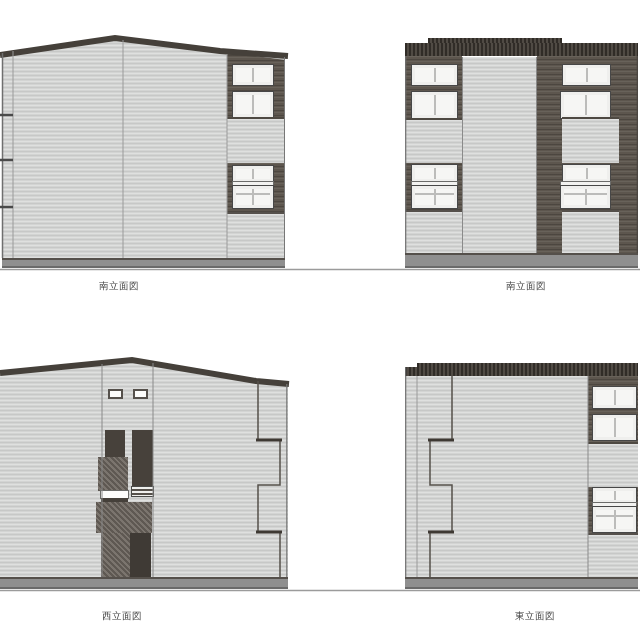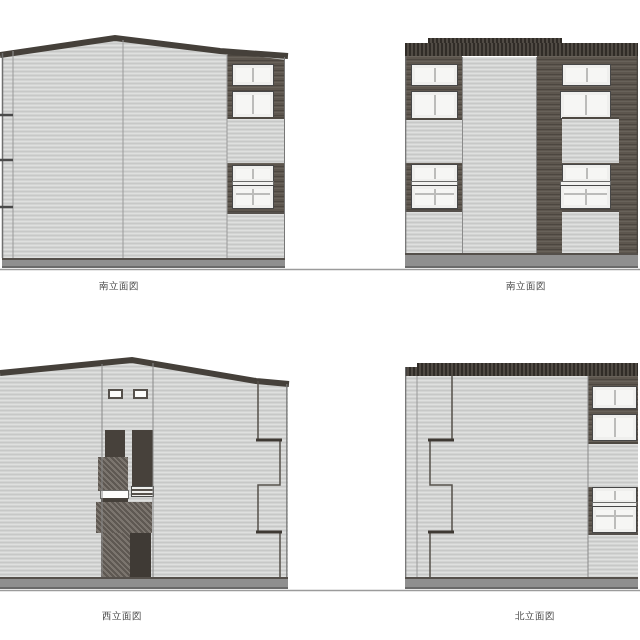--- a/index.html
+++ b/index.html
@@ -125,21 +125,21 @@
     <div class="win" style="left:593px;top:387px;width:43px;height:21px;"></div>
     <div class="win" style="left:593px;top:415px;width:43px;height:25px;"></div>
     <div class="abs siding slab-top" style="left:588px;top:442px;width:50px;height:45px;box-sizing:border-box;"></div>
     <div class="abs brick" style="left:588px;top:487px;width:50px;height:46px;"></div>
     <div class="win" style="left:593px;top:488px;width:43px;height:15px;"></div>
     <div class="abs sill" style="left:593px;top:503px;width:43px;height:4px;"></div>
     <div class="win hsplit" style="left:593px;top:507px;width:43px;height:25px;"></div>
     <div class="abs siding sect-top" style="left:588px;top:533px;width:50px;height:44px;box-sizing:border-box;"></div>
 
     <div class="abs base" style="left:405px;top:577px;width:233px;height:12px;"></div>
-    <div class="abs label" style="left:535px;top:610px;">北立面図</div>
+    <div class="abs label" style="left:535px;top:610px;">東立面図</div>
   </div>
 
   <svg class="overlay" width="640" height="640" viewBox="0 0 640 640">
 
     <polyline points="0,55 115,38 220,51 288,56" fill="none" stroke="#45403a" stroke-width="6"></polyline>
 
     <line x1="2.5" y1="53" x2="2.5" y2="258" stroke="#6f6f6f" stroke-width="1.5"></line>
     <line x1="13" y1="51" x2="13" y2="258" stroke="#9a9a9a" stroke-width="1"></line>
     <line x1="123" y1="40" x2="123" y2="258" stroke="#9a9a9a" stroke-width="1"></line>
     <line x1="227" y1="54" x2="227" y2="258" stroke="#9a9a9a" stroke-width="1"></line>

